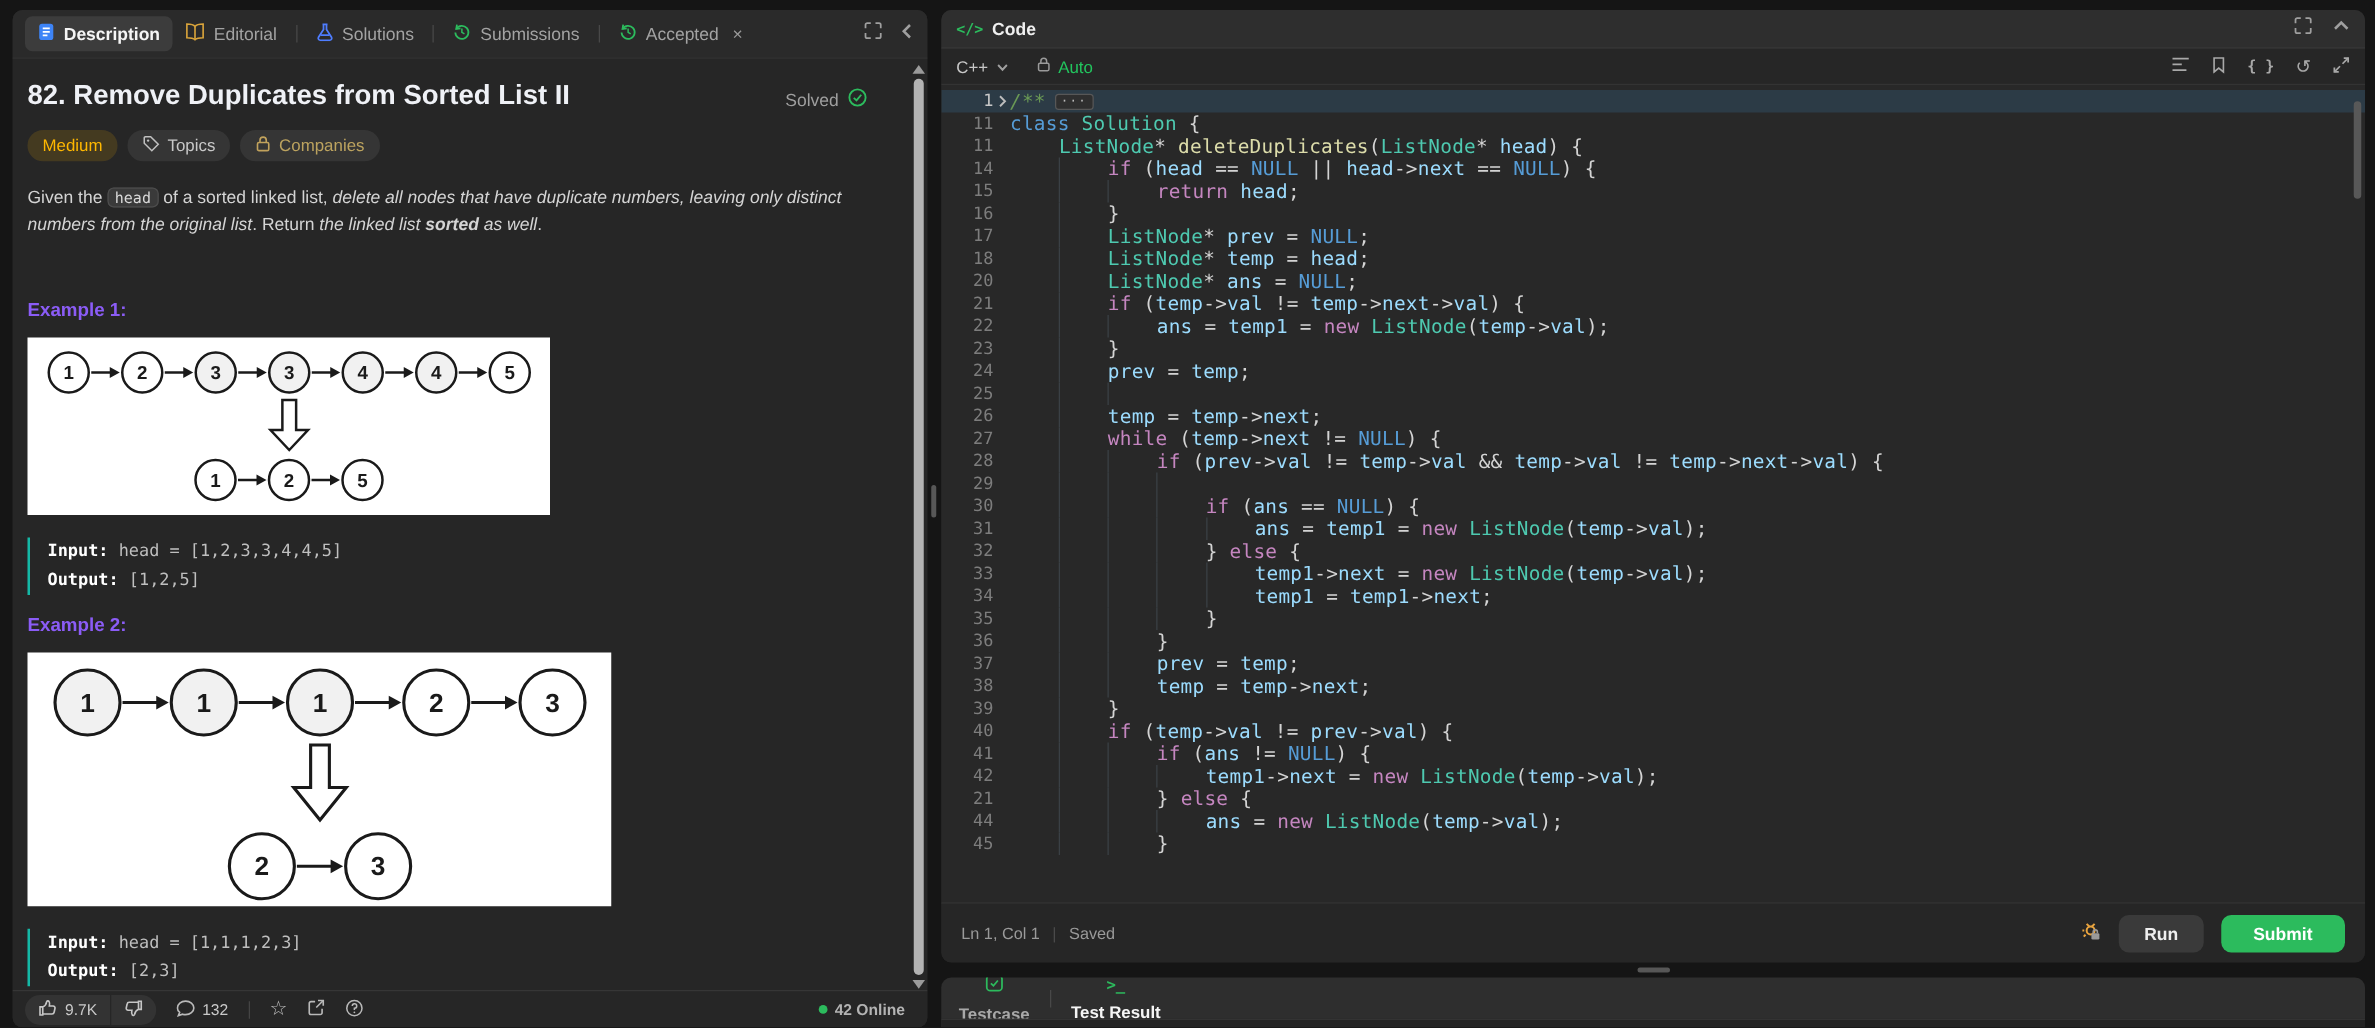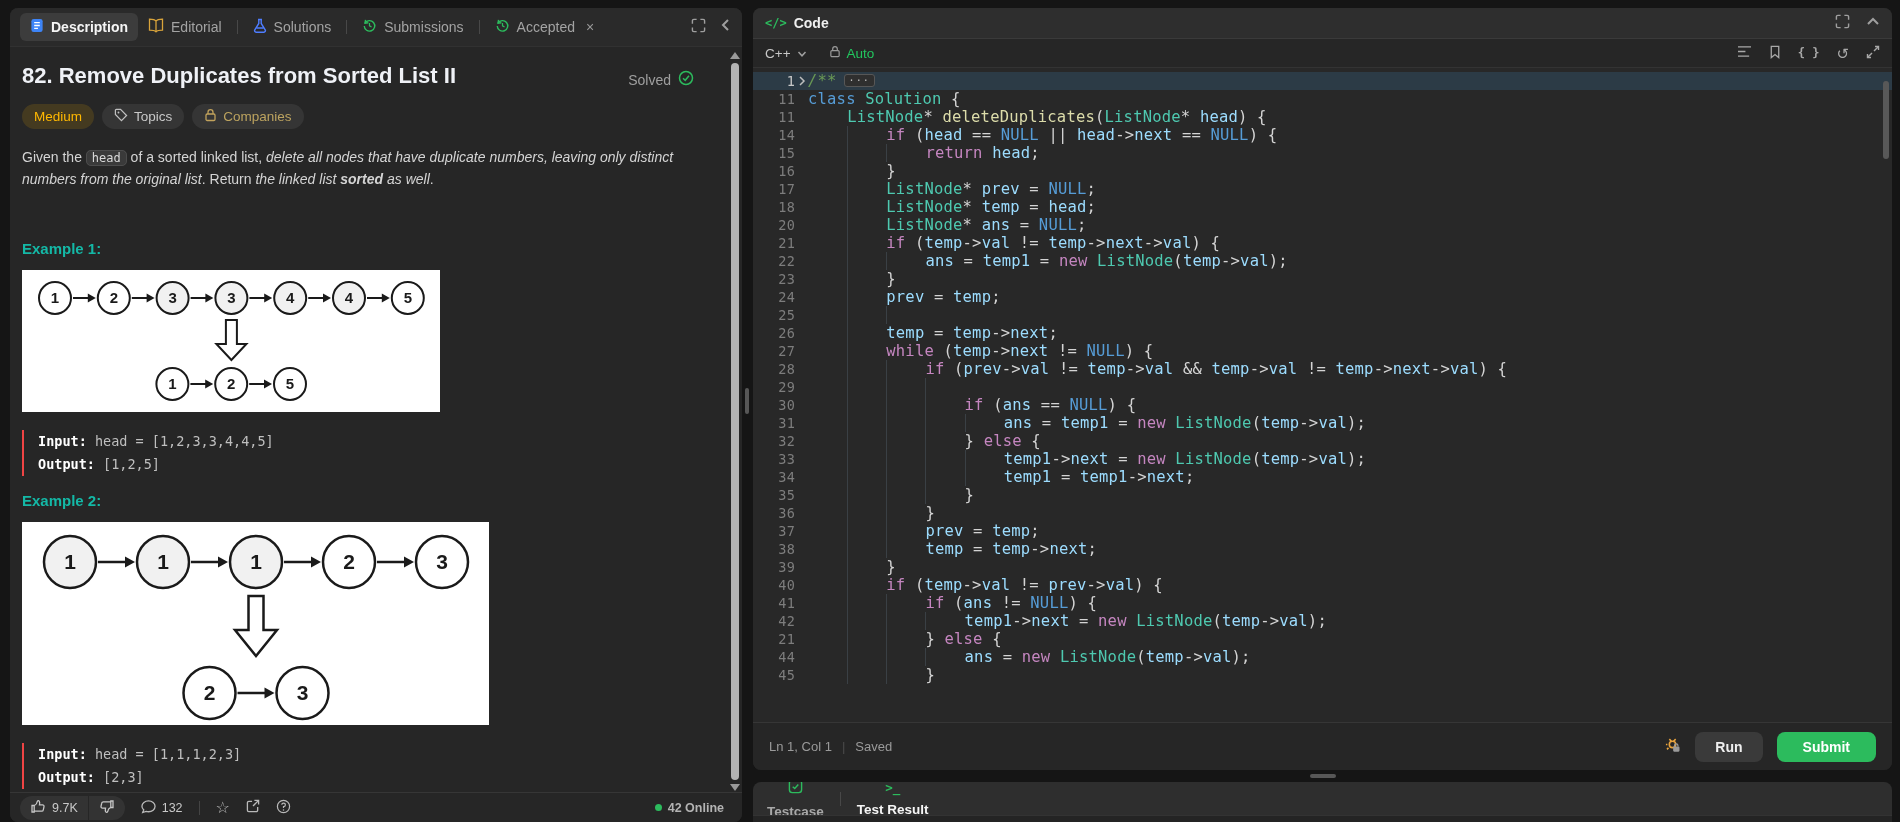--- a/index.html
+++ b/index.html
@@ -21,26 +21,26 @@
   .solved{display:flex;align-items:center;gap:7px;color:#9f9f9f;font-size:14px;margin-right:24px;}
   .badges{display:flex;gap:8px;margin-top:15px;}
   .badge{height:25px;padding:0 12px;border-radius:999px;display:inline-flex;align-items:center;gap:6px;font-size:13.5px;}
   .badge.medium{background:rgba(255,184,0,.14);color:#ffb800;}
   .badge.gray{background:rgba(255,255,255,.07);color:#c8c8c8;}
   .badge.comp{background:rgba(255,255,255,.07);color:#bca35f;}
   .desc{margin:18px 0 0 0;width:680px;font-size:14px;line-height:21px;color:#d4d4d4;}
   .desc .it{font-style:italic;}
   .desc .bi{font-style:italic;font-weight:bold;}
   .code-chip{font-family:"DejaVu Sans Mono",monospace;font-size:12px;background:#3a3a3a;border:1px solid #4c4c4c;border-radius:5px;padding:0 5px;color:#d9d9d9;}
-  .ex-label{margin:50px 0 0 0;font-size:15px;font-weight:bold;color:#14b8a6;}
+  .ex-label{margin:50px 0 0 0;font-size:15px;font-weight:bold;color:#8b5cf6;}
   .ex-label.second{margin-top:16px;}
   .diagram{display:block;margin-top:13px;background:#ffffff;}
   .d1{width:418px;height:142px;}
   .d2{width:467px;height:203px;}
-  .expre{margin:18px 0 0 0;border-left:2px solid #ef4444;padding-left:14px;
+  .expre{margin:18px 0 0 0;border-left:2px solid #14b8a6;padding-left:14px;
     font-family:"DejaVu Sans Mono",monospace;font-size:13.5px;line-height:23px;color:#bfbfbf;white-space:pre;}
   .expre b{color:#ffffff;}
   
   .lscroll{position:absolute;right:1px;top:44px;bottom:31px;width:12px;z-index:4;}
   .arr{position:absolute;left:1px;width:0;height:0;border-left:5px solid transparent;border-right:5px solid transparent;}
   .arr.up{top:0;border-bottom:7px solid #9a9a9a;}
   .arr.down{bottom:0;border-top:7px solid #9a9a9a;}
   .lthumb{position:absolute;left:2px;top:11px;bottom:11px;width:8px;background:#b3b3b3;border-radius:4px;}
   
   .lfooter{position:absolute;left:0;right:0;bottom:0;height:29px;background:#262626;border-top:1px solid #363636;

